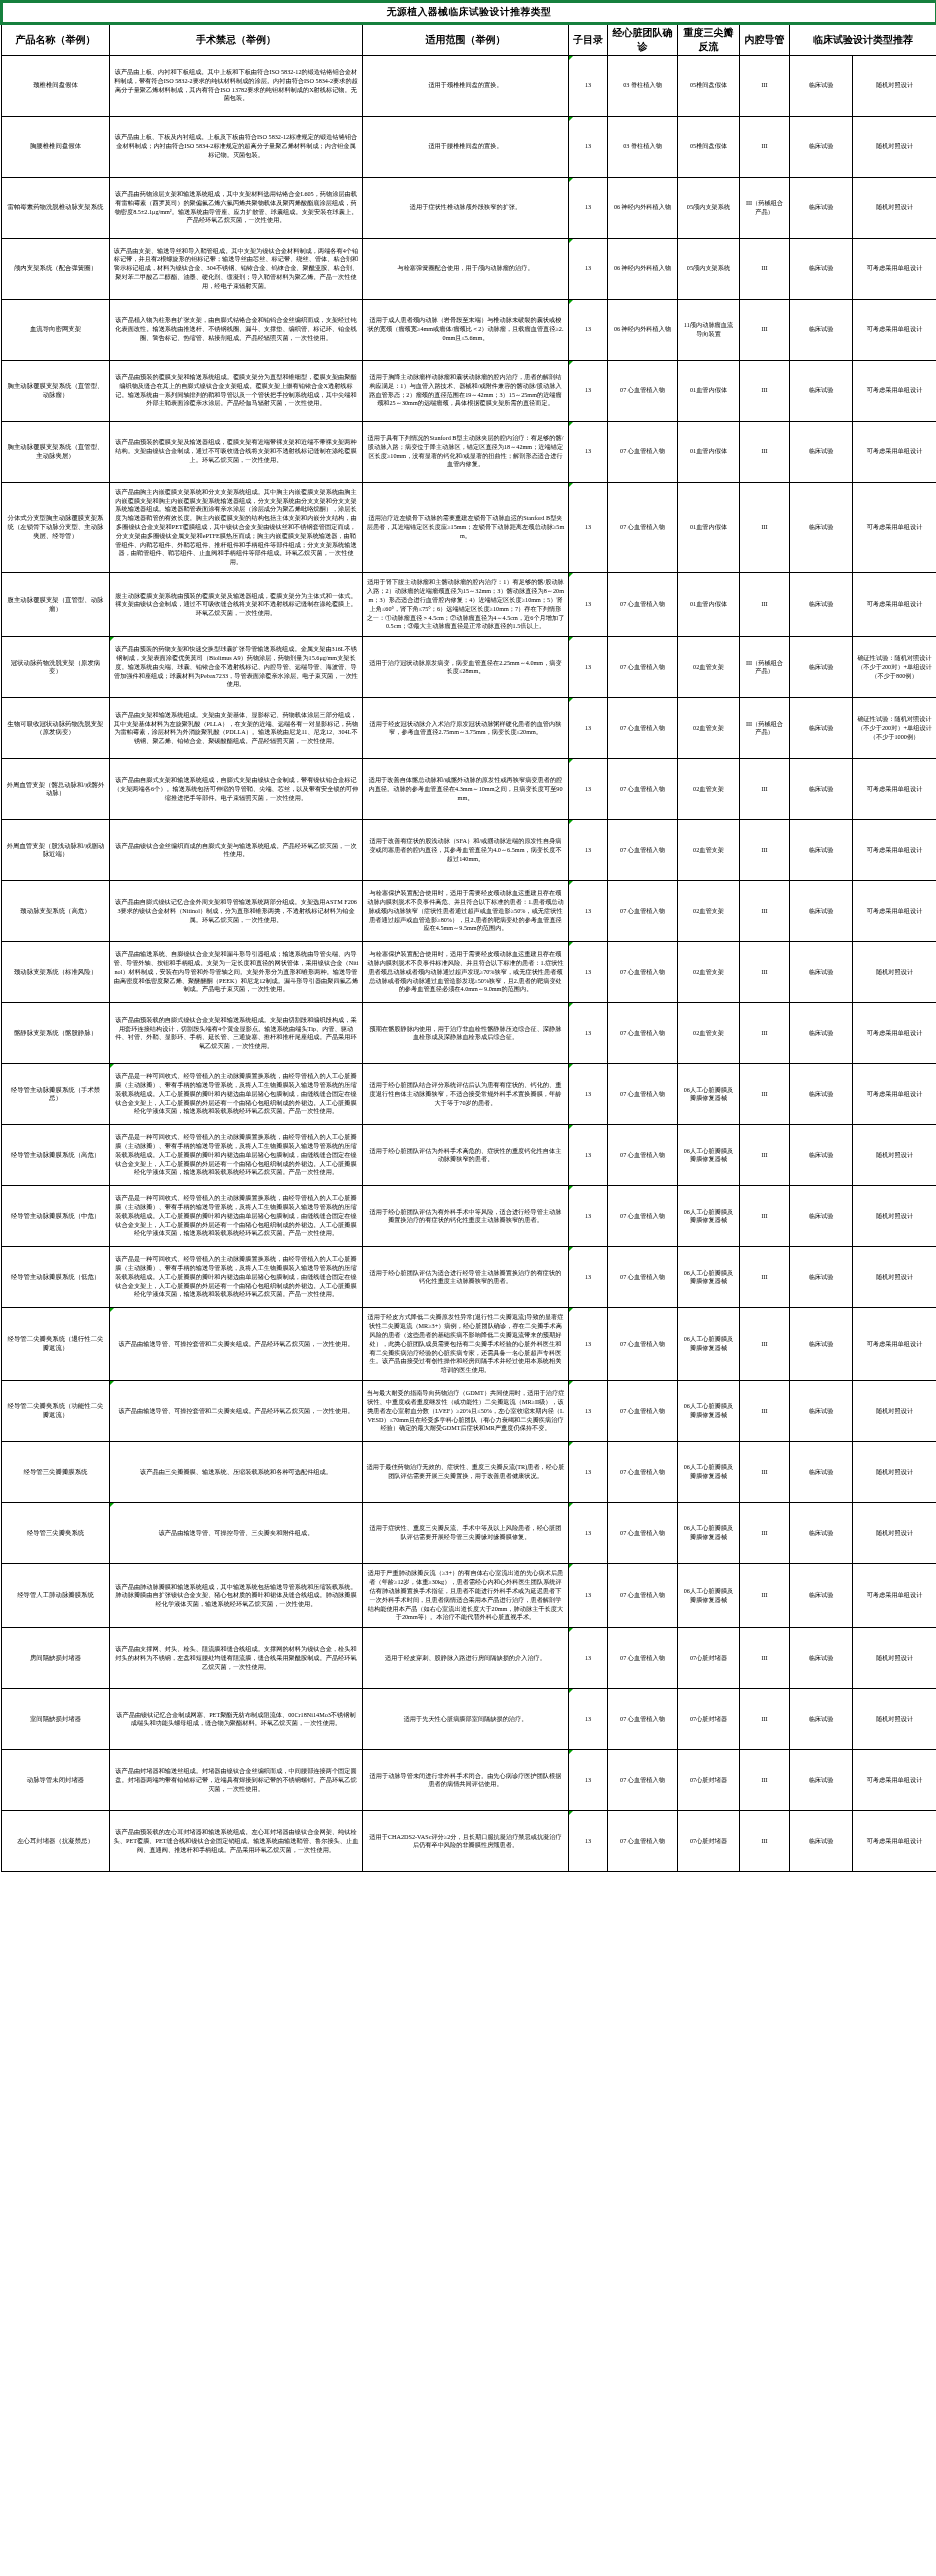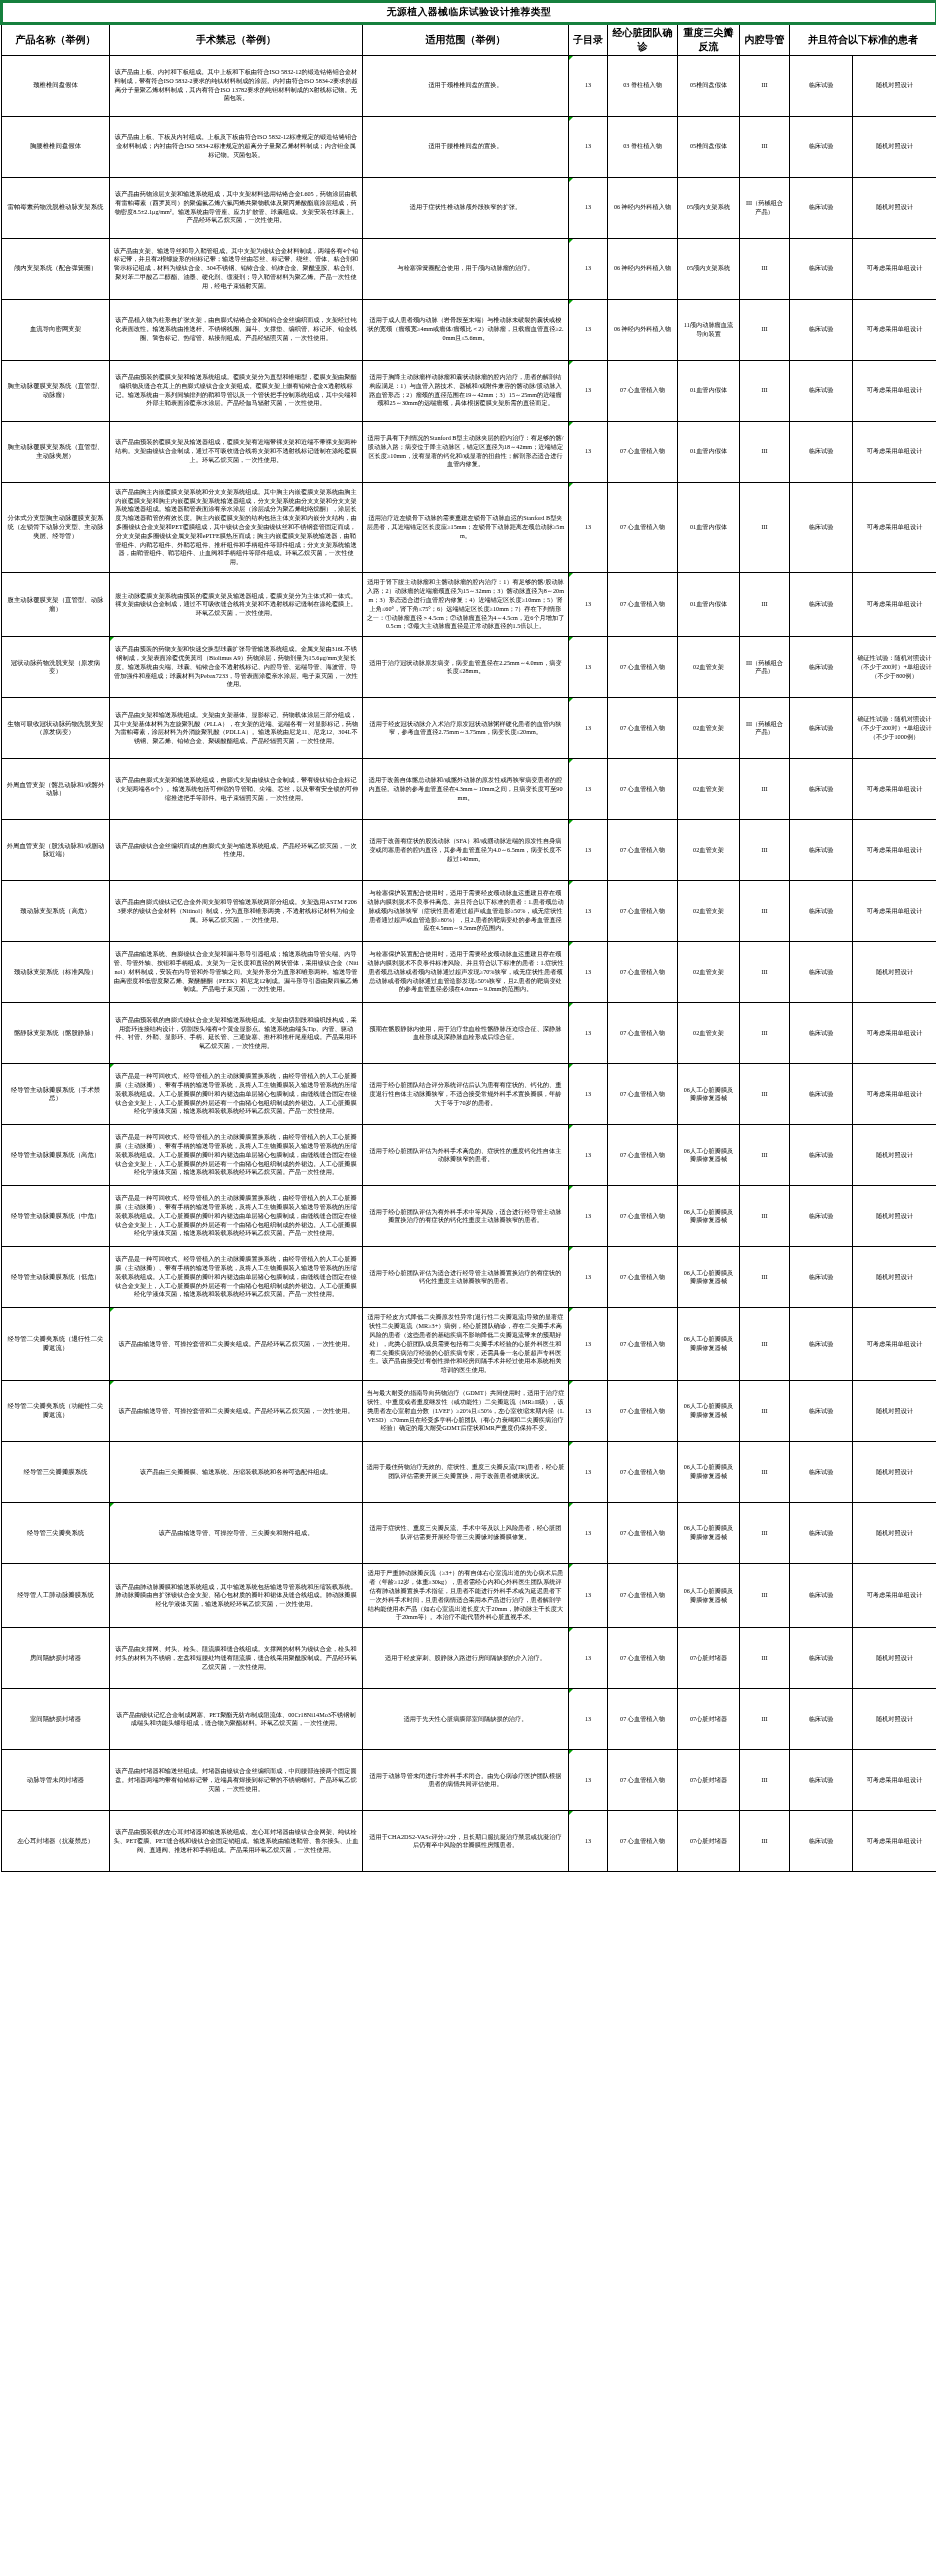--- a/index.html
+++ b/index.html
@@ -40,21 +40,21 @@
         <th class="title-cell" colspan="9">无源植入器械临床试验设计推荐类型</th>
       </tr>
       <tr class="hdr">
         <th>产品名称（举例）</th>
         <th>手术禁忌（举例）</th>
         <th>适用范围（举例）</th>
         <th>子目录</th>
         <th>经心脏团队确诊</th>
         <th>重度三尖瓣反流</th>
         <th>内腔导管</th>
-        <th colspan="2">并且符合以下标准的患者</th>
+        <th colspan="2">临床试验设计类型推荐</th>
       </tr>
     </thead>
     <tbody id="rows">
         <tr>
     <td class="name"><span class="v">颈椎椎间盘假体</span></td>
     <td class="comp"><span class="v">该产品由上板、内衬和下板组成。其中上板和下板由符合ISO 5832-12的锻造钴铬钼合金材料制成，带有符合ISO 5832-2要求的纯钛材料制成的涂层。内衬由符合ISO 5834-2要求的超高分子量聚乙烯材料制成，其内有符合ISO 13782要求的纯钽材料制成的X射线标记物。无菌包装。</span></td>
     <td class="scope"><span class="v">适用于颈椎椎间盘的置换。</span></td>
     <td class="sub"><i class="flag"></i><span class="v">13</span></td>
     <td class="cat1"><span class="v">03 脊柱植入物</span></td>
     <td class="cat2"><span class="v">05椎间盘假体</span></td>

